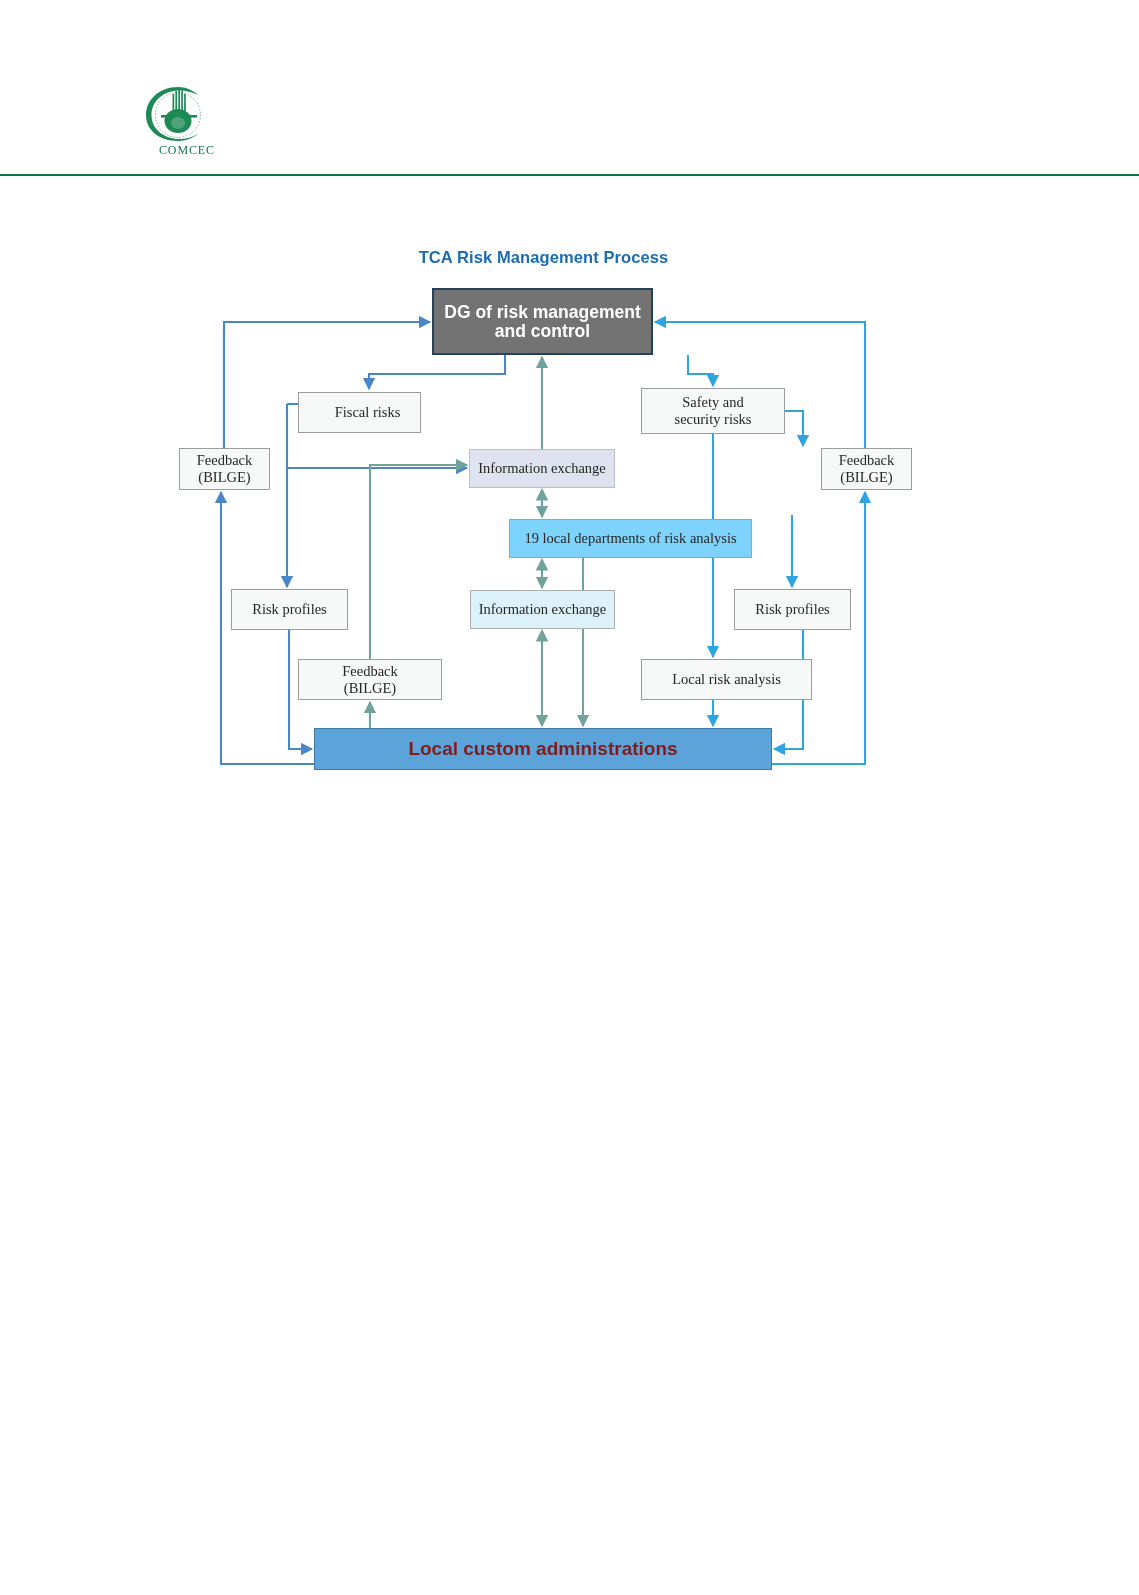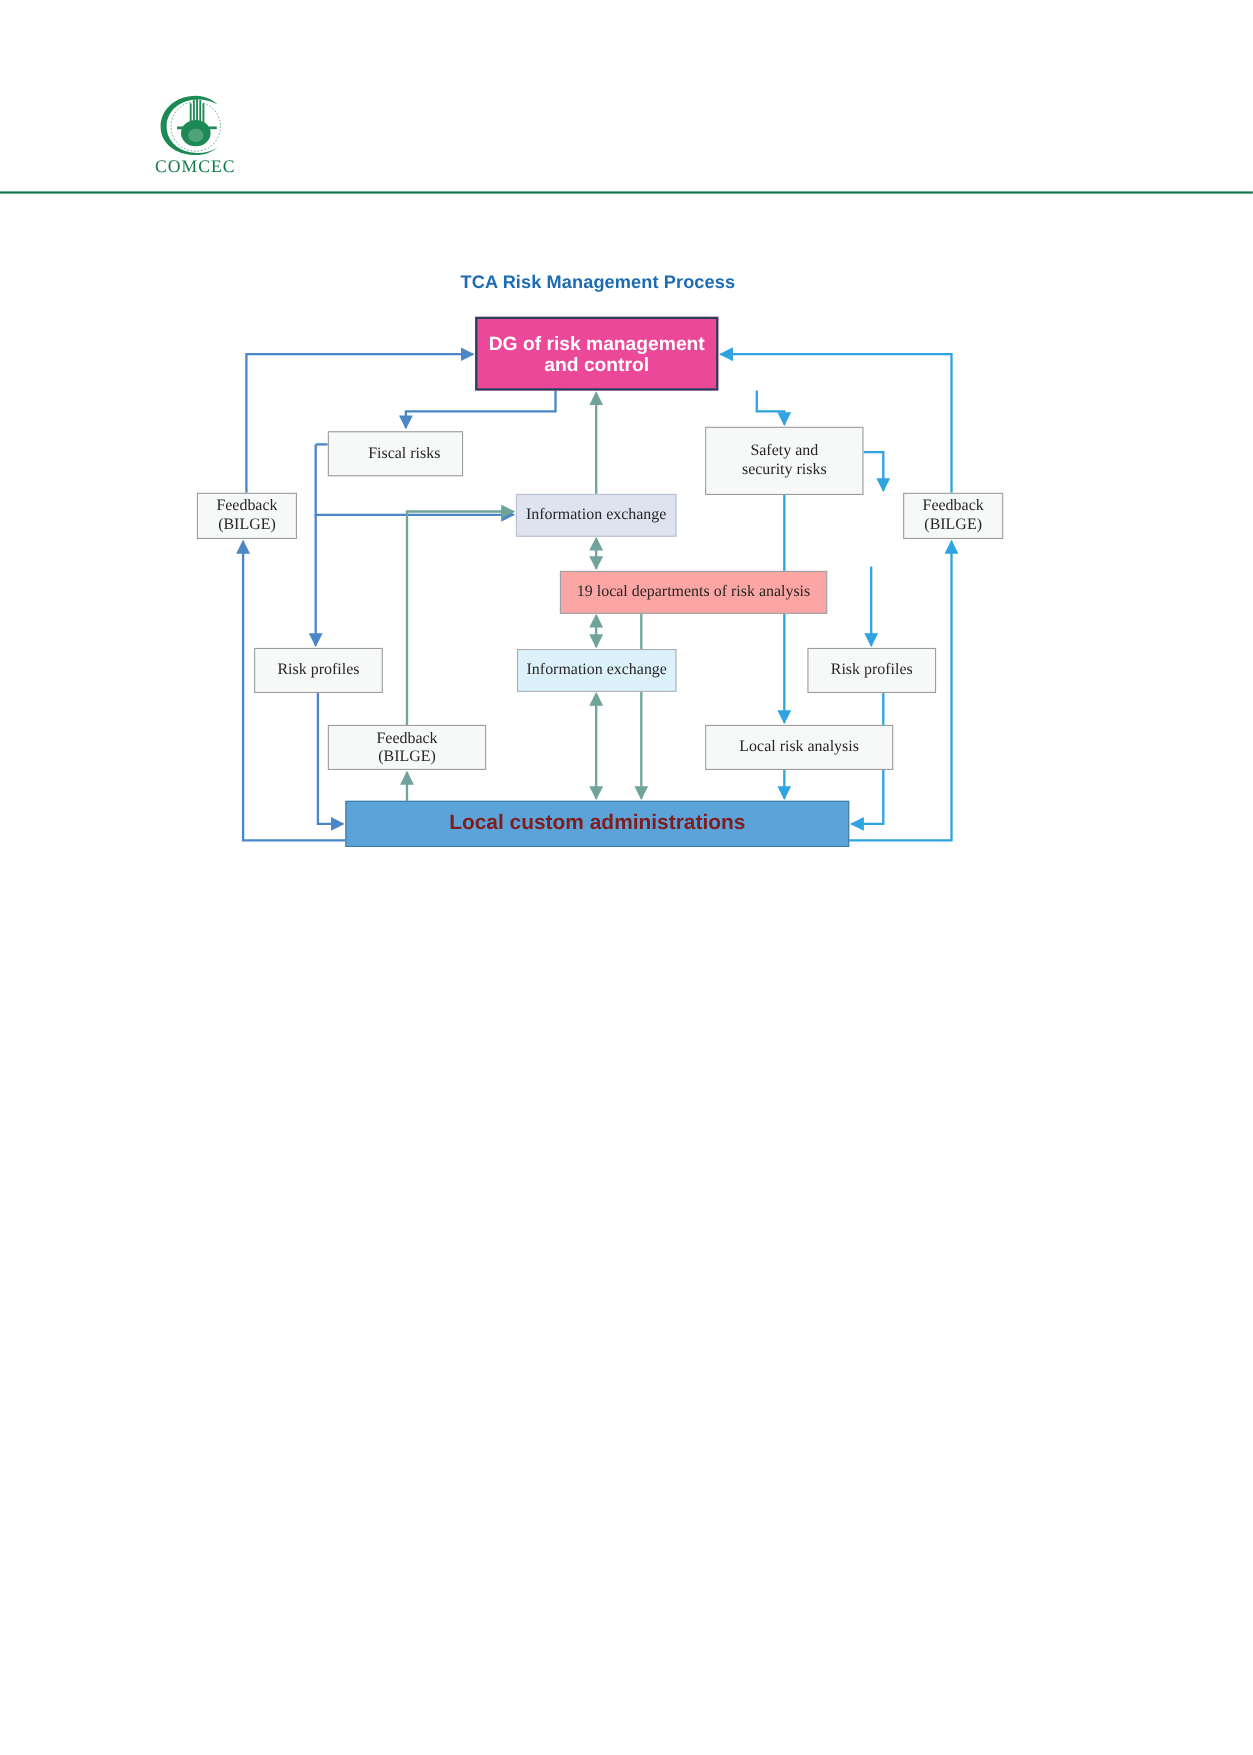--- a/index.html
+++ b/index.html
@@ -34,23 +34,23 @@
     position: absolute;
     left: 0; top: 0;
     width: 74px;
     height: 58px;
   }
   #comcec-logo .wordmark {
     position: absolute;
     left: 0;
     top: 58px;
     width: 74px;
-    text-align: left;
-    font-family: "Liberation Serif", serif;
-    font-size: 16px;
+    text-align: right;
+    font-family: "Liberation Serif", serif;
+    font-size: 12px;
     letter-spacing: 0.9px;
     color: #12794a;
   }
   #header-rule {
     position: absolute;
     left: 0;
     top: 174px;
     width: 1139px;
     height: 2px;
     background: #10764a;
@@ -105,55 +105,55 @@
     font-size: 14.5px;
   }
   .node.lavender {
     background: #dfe3ef;
     border: 1px solid #b9bed0;
     color: #262626;
     font-family: "Liberation Serif", serif;
     font-size: 14.5px;
   }
   .node.cyan {
-    background: #fca5a5;
+    background: #7dd3fc;
     border: 1px solid #9aa2a6;
     color: #262626;
     font-family: "Liberation Serif", serif;
     font-size: 14.5px;
   }
   .node.cyan-light {
     background: #ddf1fb;
     border: 1px solid #a9aeb1;
     color: #262626;
     font-family: "Liberation Serif", serif;
     font-size: 14.5px;
   }
   .node.header-blue {
-    background: #ec4899;
+    background: #737373;
     border: 2px solid #24425c;
     color: #ffffff;
     font-family: "Liberation Sans", sans-serif;
     font-weight: bold;
     font-size: 17.5px;
     line-height: 1.08;
   }
   .node.footer-blue {
     background: #5ba3d8;
     border: 1px solid #3f7aa8;
     color: #7f1d1d;
     font-family: "Liberation Sans", sans-serif;
     font-weight: bold;
     font-size: 19px;
   }
 
   
   #node-dg           { left: 416px; top: 288px;  width: 221px; height: 67px; }
   #node-fiscal       { left: 282px; top: 392px;  width: 123px; height: 41px; padding-left: 16px; }
-  #node-safety       { left: 625px; top: 388px;  width: 144px; height: 62px; text-align: center; }
+  #node-safety       { left: 625px; top: 388px;  width: 144px; height: 46px; text-align: center; }
   #node-fb-left      { left: 163px; top: 448px;  width: 91px;  height: 42px; }
   #node-fb-right     { left: 805px; top: 448px;  width: 91px;  height: 42px; }
   #node-ie-top       { left: 453px; top: 449px;  width: 146px; height: 39px; }
   #node-19local      { left: 493px; top: 519px;  width: 243px; height: 39px; }
   #node-rp-left      { left: 215px; top: 589px;  width: 117px; height: 41px; }
   #node-ie-bottom    { left: 454px; top: 590px;  width: 145px; height: 39px; }
   #node-rp-right     { left: 718px; top: 589px;  width: 117px; height: 41px; }
   #node-fb-bottom    { left: 282px; top: 659px;  width: 144px; height: 41px; }
   #node-local-risk   { left: 625px; top: 659px;  width: 171px; height: 41px; text-align: center; }
   #node-lca          { left: 298px; top: 728px;  width: 458px; height: 42px; }

